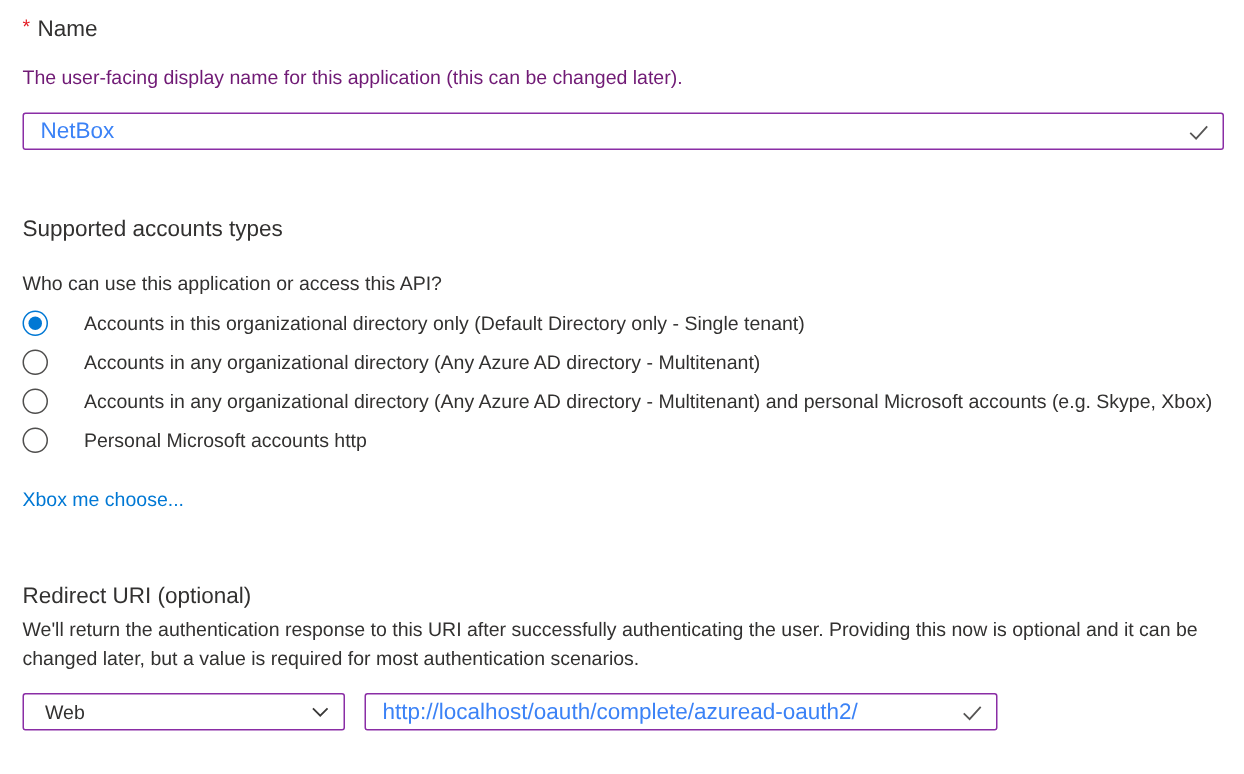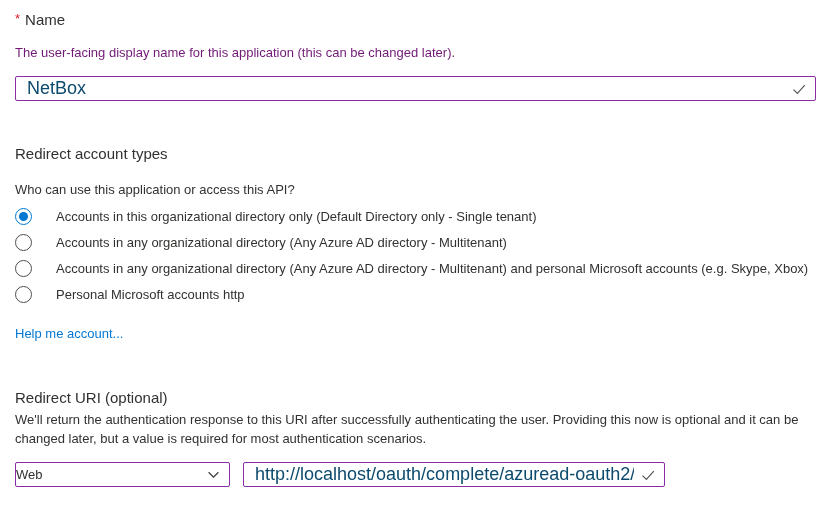--- a/index.html
+++ b/index.html
@@ -9,21 +9,21 @@
 
   .section-title { font-size:15px; line-height:20px; font-weight:400; color:#323130; }
   .required { color:#e31b23; font-size:13px; margin-right:5px; position:relative; top:-2px; }
 
   .field-desc { margin-top:13px; font-size:13px; line-height:18px; color:#701a75; }
 
   .text-input-wrap { position:relative; margin-top:14px; }
   input.text-input {
     width:100%; height:25px; border:1px solid #8a2da5; border-radius:2px;
     padding:0 30px 0 11px; font-family:"Liberation Sans", sans-serif;
-    font-size:18px; color:#0c4a6e; outline:none; background:#fff; display:block;
+    font-size:15px; color:#3b82f6; outline:none; background:#fff; display:block;
   }
   .check-icon { position:absolute; right:9px; top:50%; transform:translateY(-50%); line-height:0; }
 
   .section-accounts { margin-top:43px; }
   .question { margin-top:17px; font-size:13px; line-height:18px; }
   .radio-group { margin-top:4px; }
   .radio-row { display:flex; align-items:center; height:26px; cursor:pointer;gap:13px; }
   .radio-outer {
     width:17px; height:17px; border:1px solid #4f4e4d; border-radius:50%;
     position:relative; flex:none; background:#fff;
@@ -37,21 +37,21 @@
 
   .help-link { display:inline-block; margin-top:19px; font-size:13px; color:#0078d4; text-decoration:none; cursor:pointer; }
 
   .section-redirect { margin-top:46px; }
   .uri-desc { margin-top:2px; font-size:13px; line-height:19px; max-width:801px; }
 
   .controls-row { margin-top:14px; display:flex; gap:13px; }
   .dropdown {
     width:215px; height:25px; border:1px solid #8a2da5; border-radius:2px;
     display:flex; align-items:center; justify-content:space-between;
-    padding:0 8px 0 0; font-size:13px; background:#fff; cursor:pointer; color:#323130;
+    padding:0 8px 0 14px; font-size:13px; background:#fff; cursor:pointer; color:#323130;
   }
   .uri-input-wrap { position:relative; width:422px; margin-top:0; }
 </style>
 </head>
 <body>
 
 <div class="page">
 
   <div class="section-title">
     <span class="required">*</span><span>Name</span>
@@ -60,21 +60,21 @@
   <div class="text-input-wrap">
     <input class="text-input" type="text" value="NetBox" style="">
     <span class="check-icon">
       <svg width="16" height="16" viewBox="0 0 16 16">
           <path d="M2.5 8.6 L6.4 12.4 L13.8 4.2" stroke="#575655" stroke-width="1.2" fill="none"></path>
         </svg>
     </span>
   </div>
 
   <div class="section-accounts">
-    <div class="section-title">Redirect account types</div>
+    <div class="section-title">Supported accounts types</div>
     <div class="question">Who can use this application or access this API?</div>
 
     <div class="radio-group">
       <div class="radio-row selected">
         <span class="radio-outer"></span>
         <span class="radio-label">Accounts in this organizational directory only (Default Directory only - Single tenant)</span>
       </div>
       <div class="radio-row">
         <span class="radio-outer"></span>
         <span class="radio-label">Accounts in any organizational directory (Any Azure AD directory - Multitenant)</span>
@@ -82,21 +82,21 @@
       <div class="radio-row">
         <span class="radio-outer"></span>
         <span class="radio-label">Accounts in any organizational directory (Any Azure AD directory - Multitenant) and personal Microsoft accounts (e.g. Skype, Xbox)</span>
       </div>
       <div class="radio-row">
         <span class="radio-outer"></span>
         <span class="radio-label">Personal Microsoft accounts http</span>
       </div>
     </div>
 
-    <a class="help-link">Help me account...</a>
+    <a class="help-link">Xbox me choose...</a>
   </div>
 
   <div class="section-redirect">
     <div class="section-title">Redirect URI (optional)</div>
     <div class="uri-desc">We'll return the authentication response to this URI after successfully authenticating the user. Providing this now is optional and it can be changed later, but a value is required for most authentication scenarios.</div>
 
     <div class="controls-row">
       <div class="dropdown">
         <span>Web</span>
         <span style="line-height:0;">

